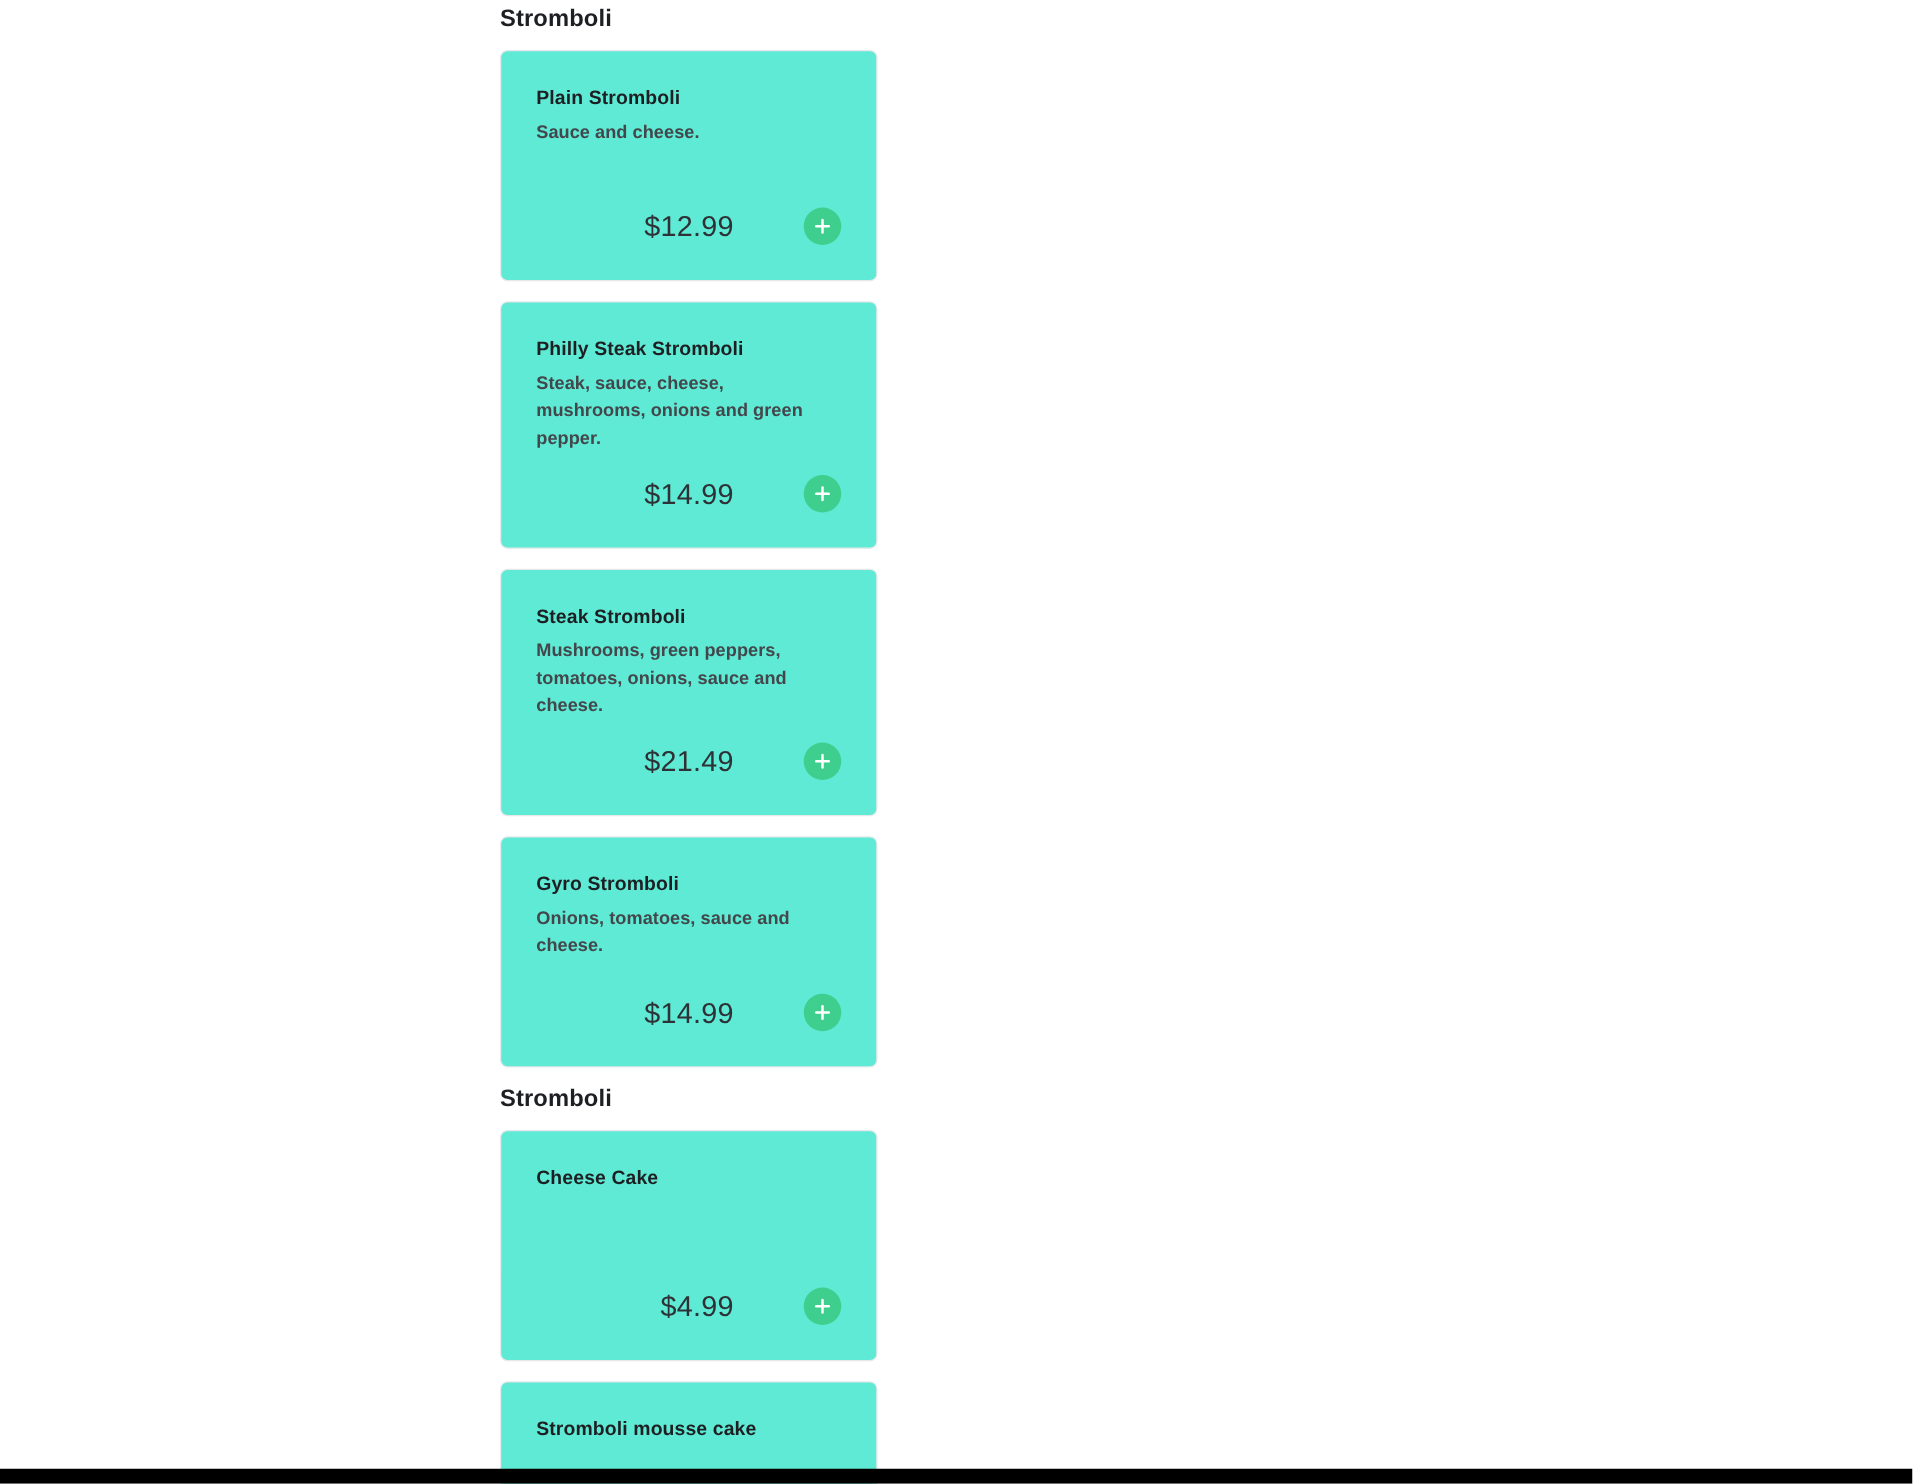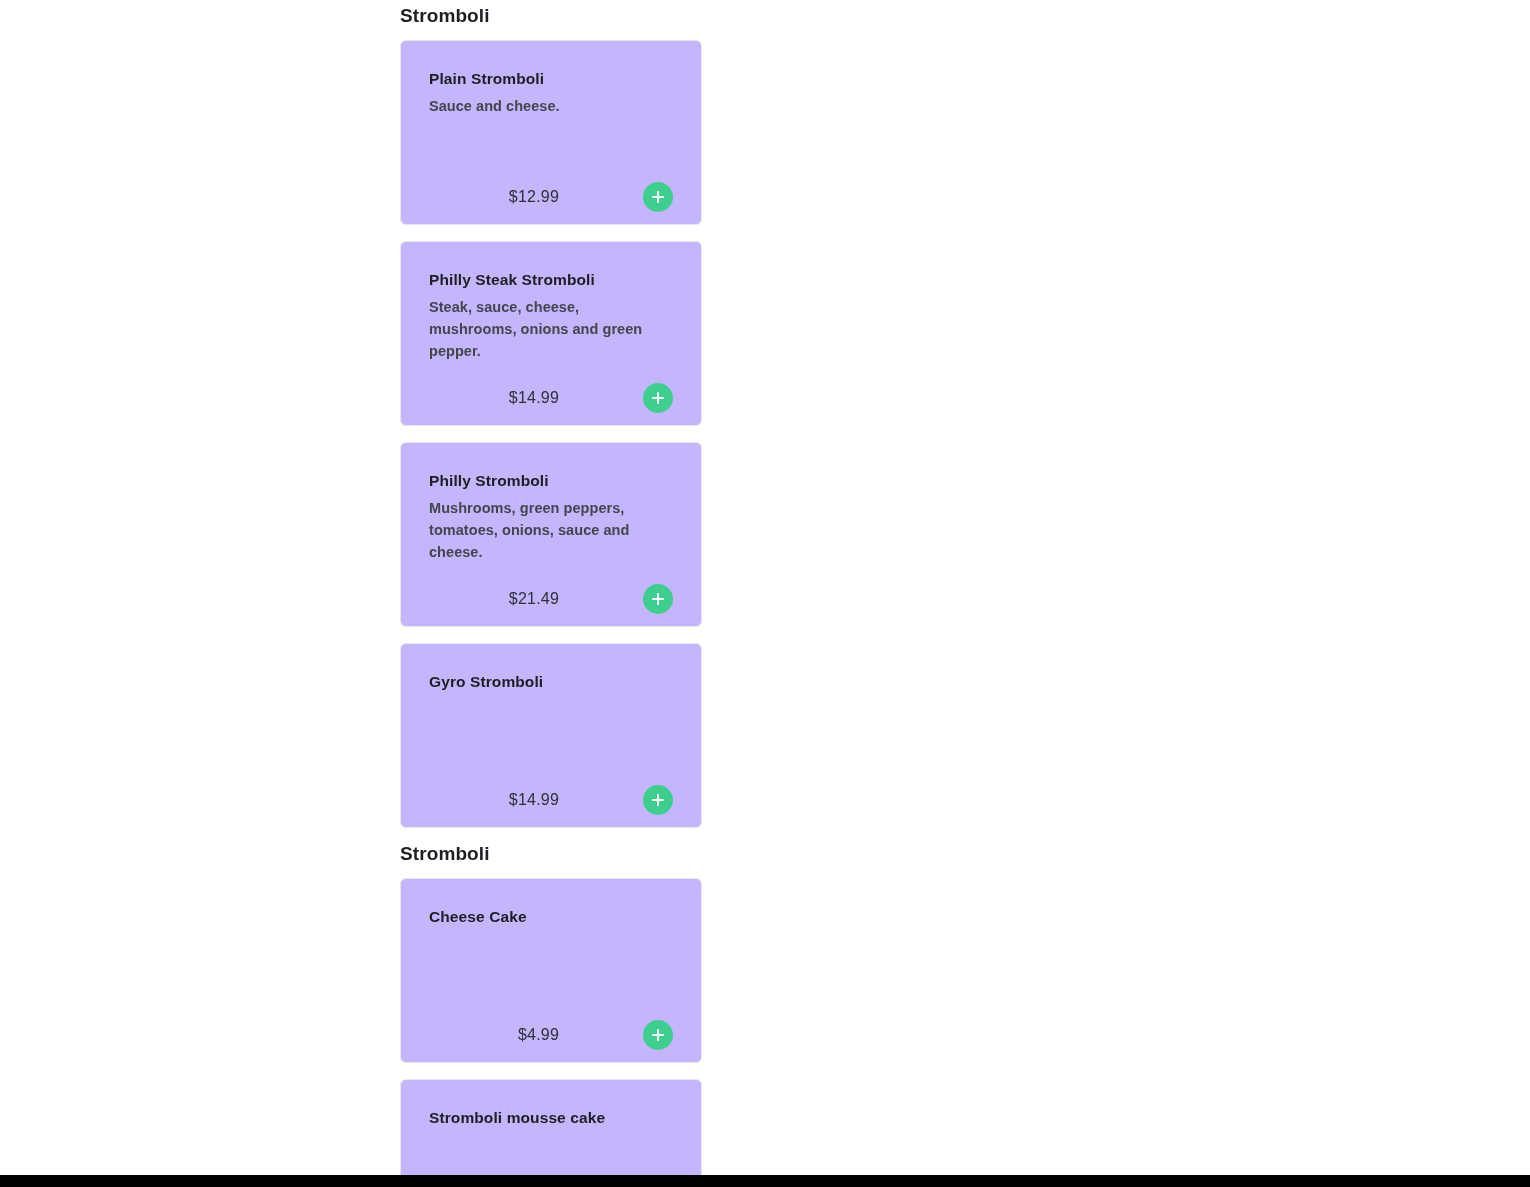--- a/index.html
+++ b/index.html
@@ -42,24 +42,24 @@
 
   .card-grid {
     display: flex;
     flex-wrap: wrap;
     gap: 16px 31px;
   }
 
   .menu-card {
     width: 302px;
     min-height: 185px;
-    background: #c4b5fd;
+    background: #5eead4;
     border: 1px solid #e6e7e9;
     border-radius: 6px;
-    padding: 28px 28px 12px 28px;
+    padding: 28px 28px 28px 28px;
     display: flex;
     flex-direction: column;
     position: relative;
   }
 
   .card-title {
     font-size: 15.5px;
     font-weight: 700;
     color: #1d1f23;
     line-height: 20px;
@@ -79,25 +79,25 @@
 
   .card-footer {
     margin-top: auto;
     display: flex;
     align-items: center;
     justify-content: flex-end;
     padding-top: 18px;
   }
 
   .card-price {
-    font-size: 16px;
+    font-size: 23px;
     font-weight: 400;
     color: #2e3136;
     letter-spacing: 0.2px;
-    margin-right: 84px;
+    margin-right: 56px;
     white-space: nowrap;
   }
 
   .add-button {
     width: 30px;
     height: 30px;
     min-width: 30px;
     border-radius: 50%;
     background: #3ecf8e;
     border: none;
@@ -159,33 +159,34 @@
         <div class="card-footer">
           <span class="card-price">$14.99</span>
           <button class="add-button" style="background: rgb(62, 207, 142);">
             <span class="plus-h"></span>
             <span class="plus-v"></span>
           </button>
         </div>
       </div>
 
       <div class="menu-card">
-        <div class="card-title">Philly Stromboli</div>
+        <div class="card-title">Steak Stromboli</div>
         <div class="card-desc">Mushrooms, green peppers, tomatoes, onions, sauce and cheese.</div>
         <div class="card-footer">
           <span class="card-price">$21.49</span>
           <button class="add-button" style="background: rgb(62, 207, 142);">
             <span class="plus-h"></span>
             <span class="plus-v"></span>
           </button>
         </div>
       </div>
 
       <div class="menu-card">
         <div class="card-title">Gyro Stromboli</div>
+        <div class="card-desc">Onions, tomatoes, sauce and cheese.</div>
         <div class="card-footer">
           <span class="card-price">$14.99</span>
           <button class="add-button" style="background: rgb(62, 207, 142);">
             <span class="plus-h"></span>
             <span class="plus-v"></span>
           </button>
         </div>
       </div>
 
     </div>

